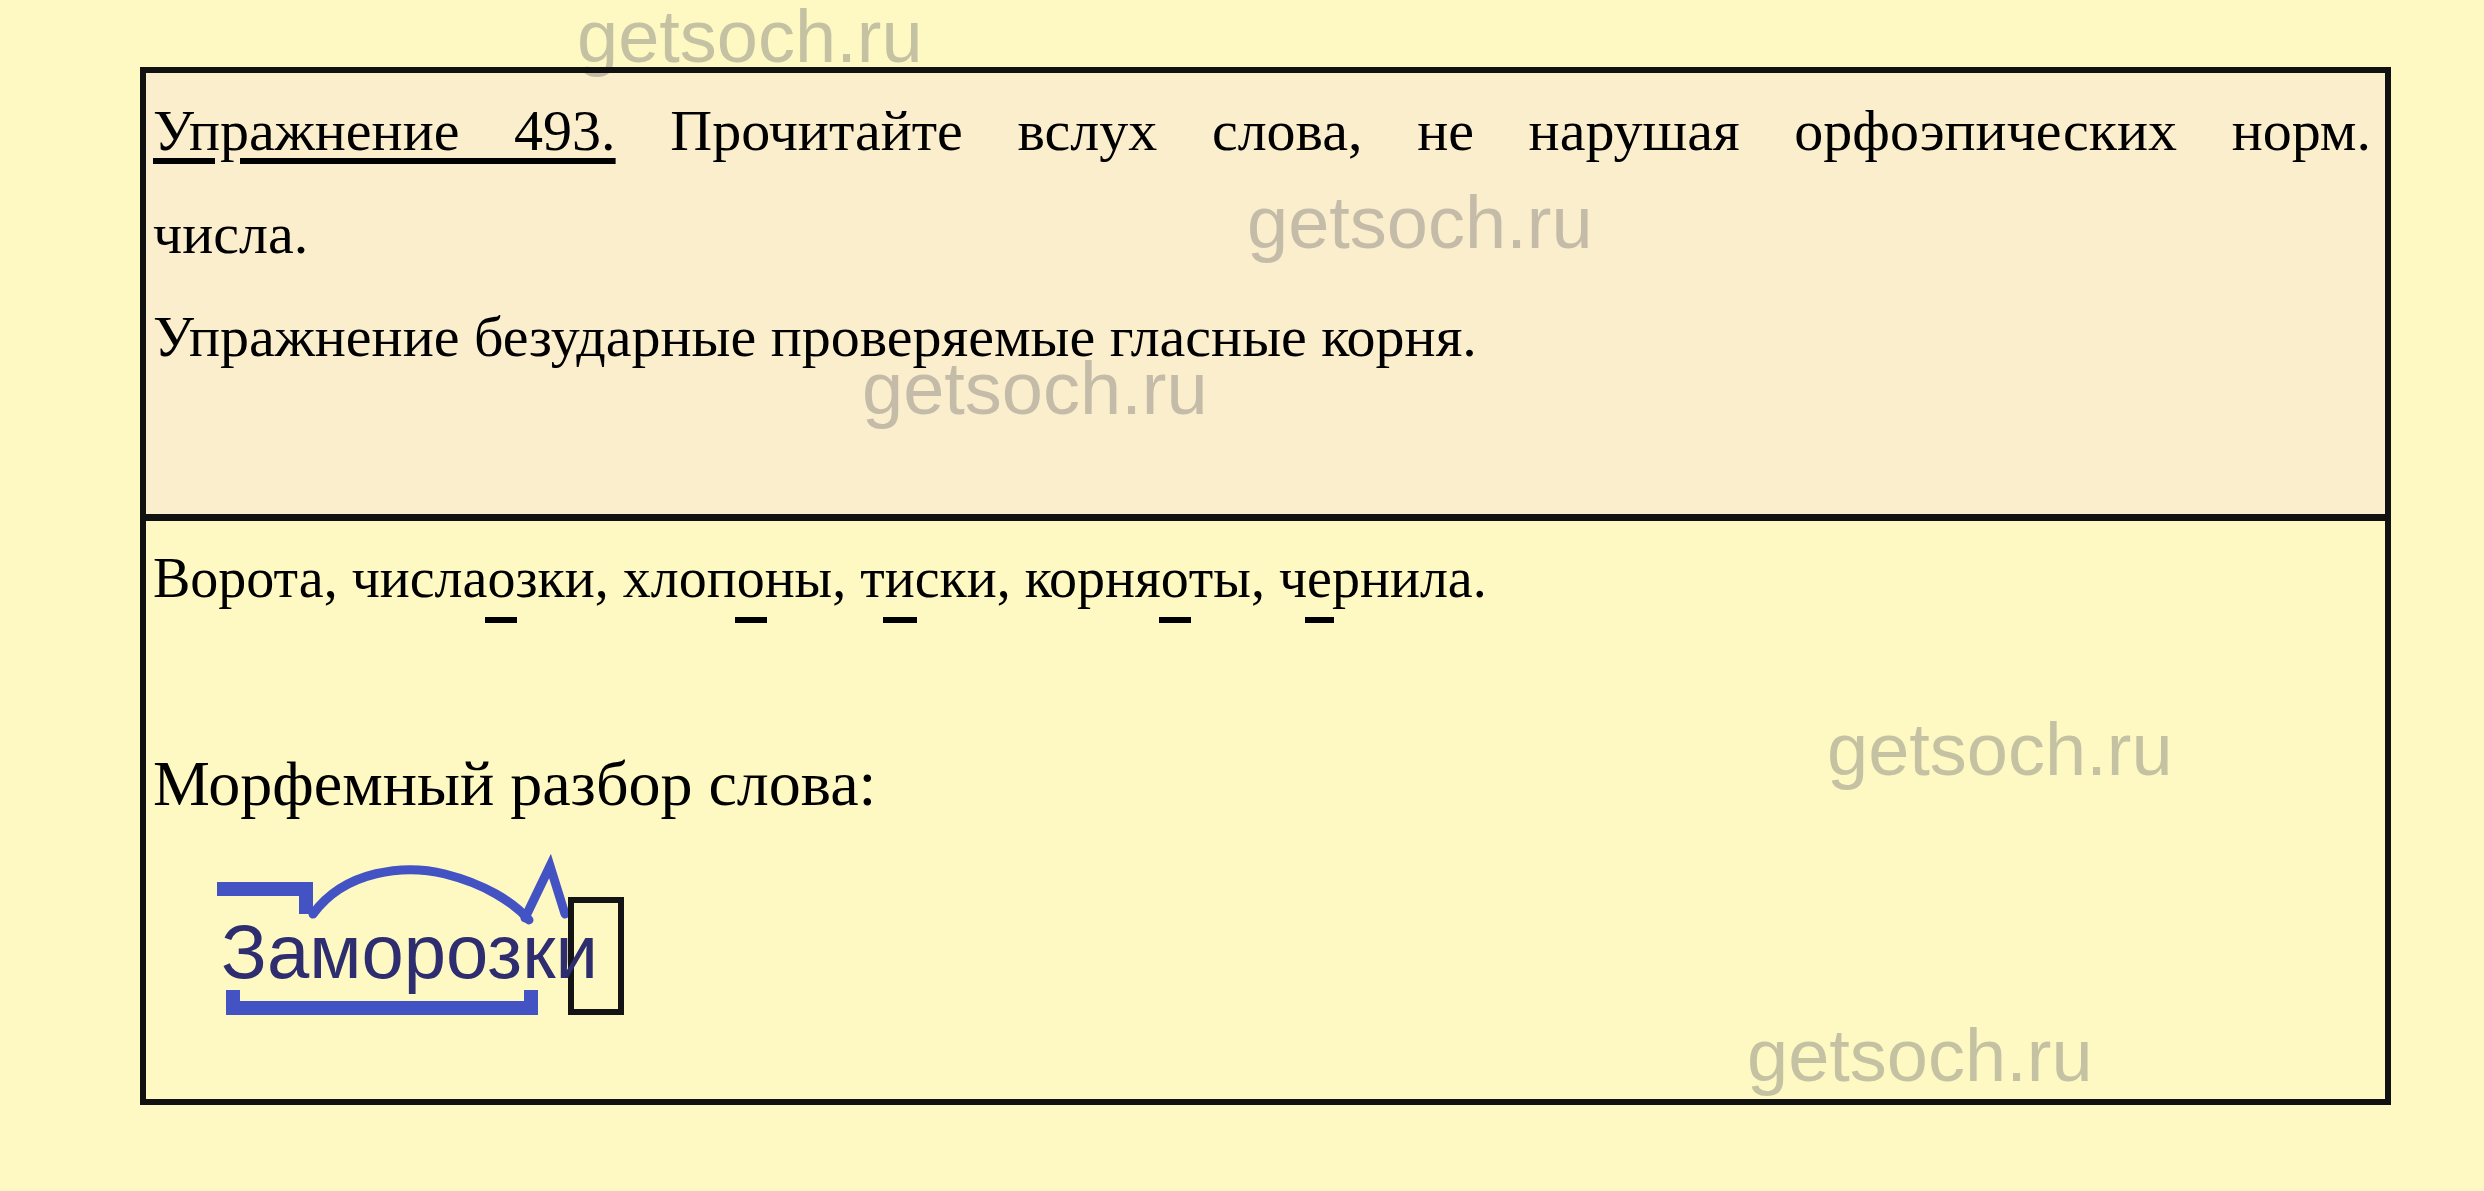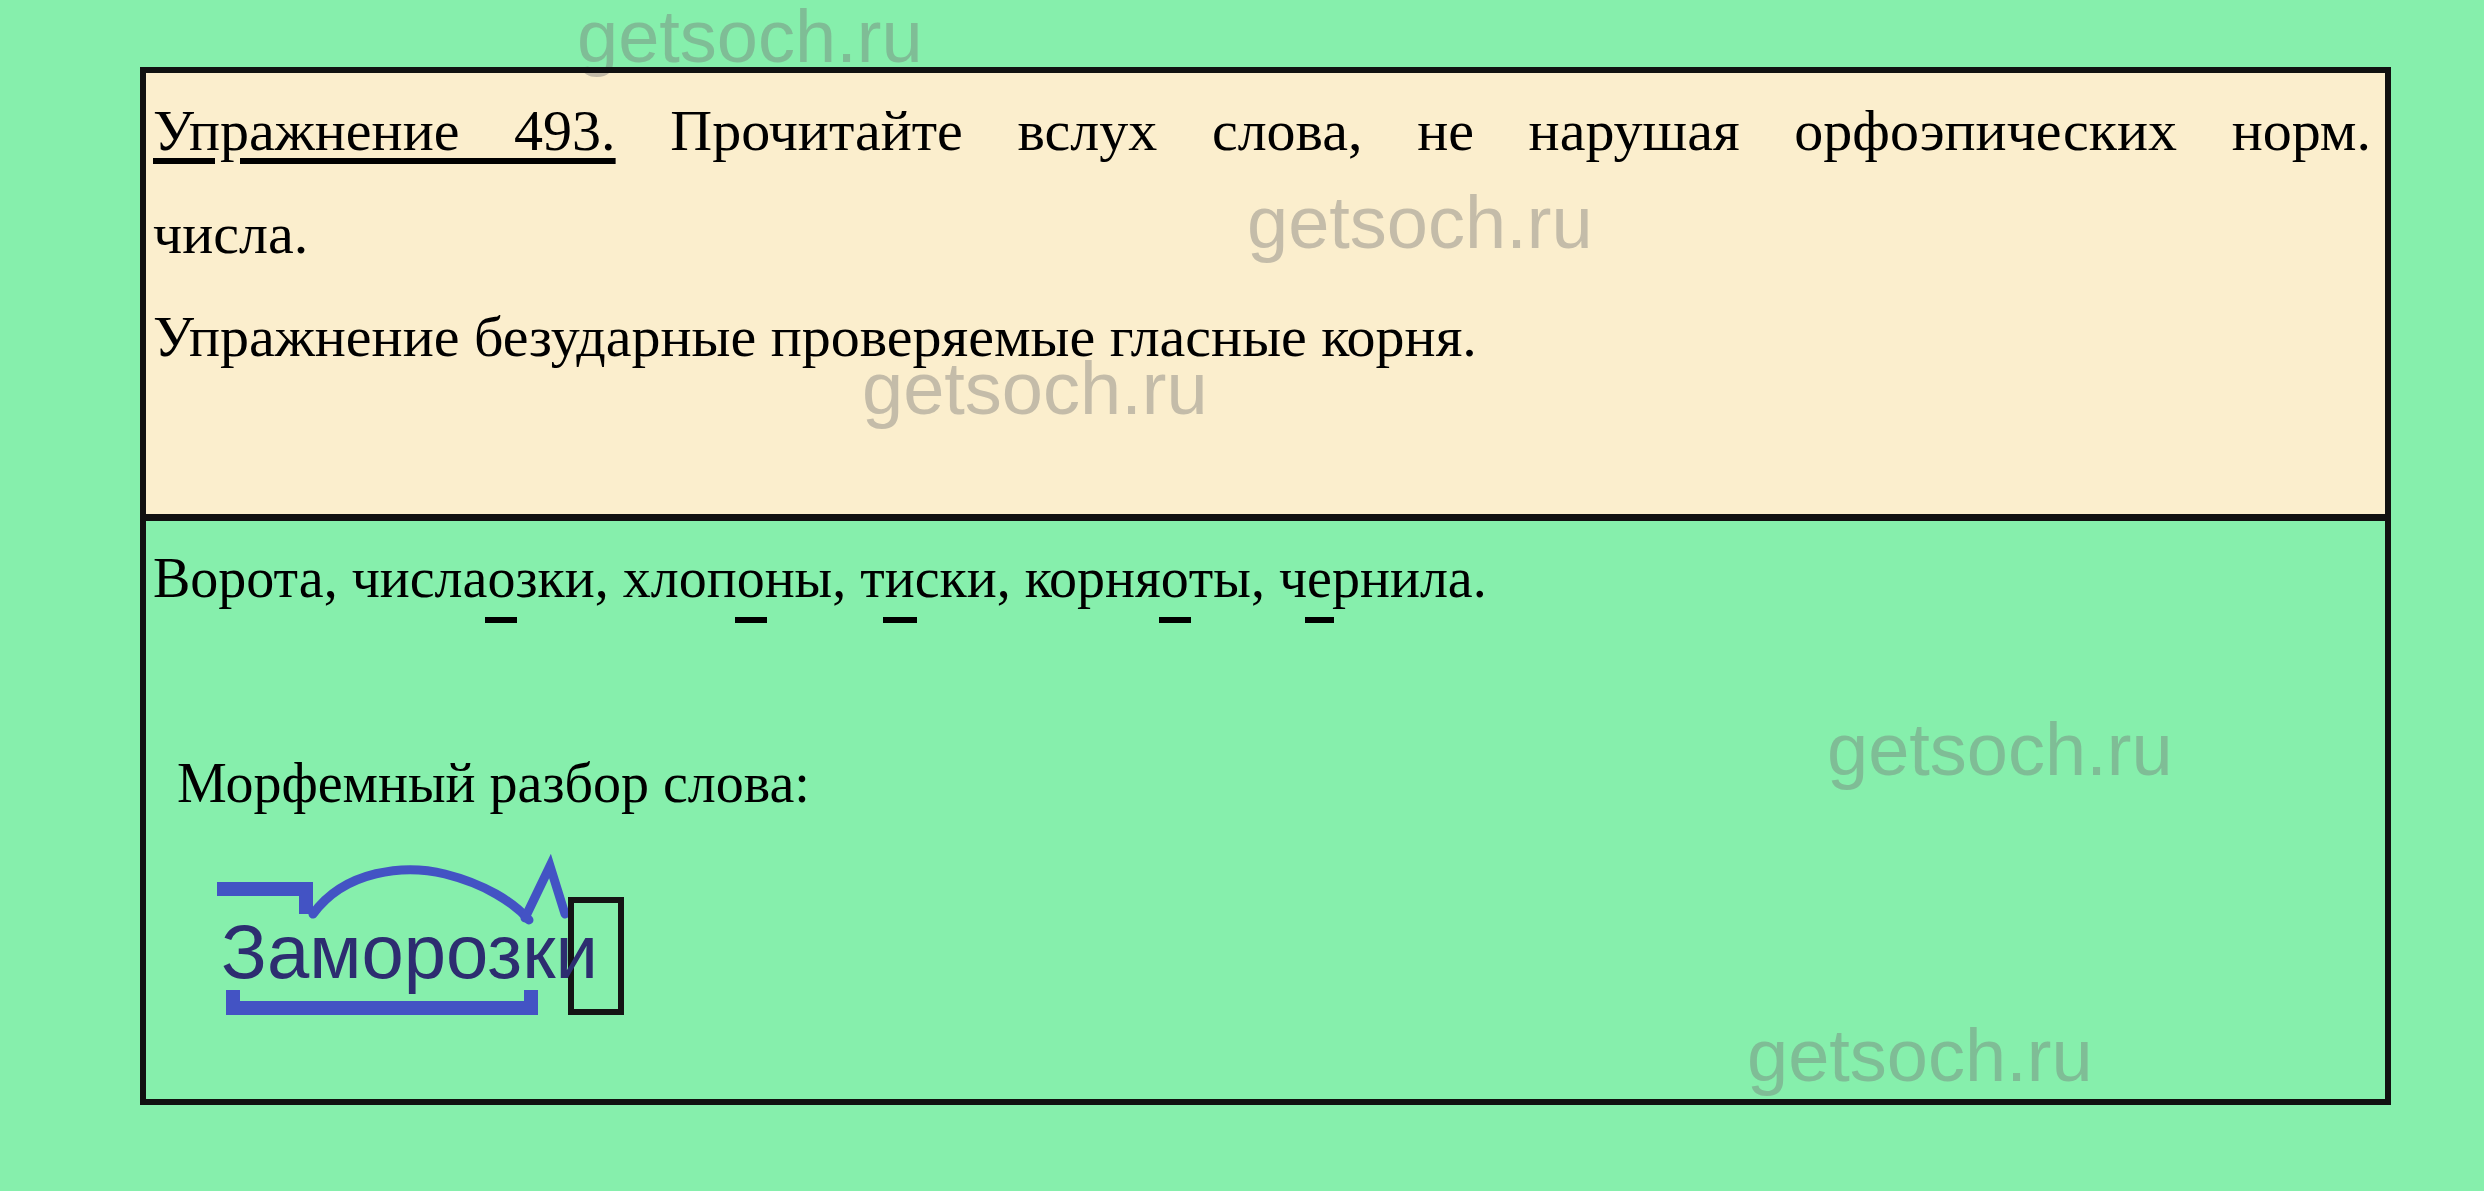--- a/index.html
+++ b/index.html
@@ -1,18 +1,18 @@
 <!DOCTYPE html>
 <html><head>
 <meta charset="utf-8">
 <style>
   html,body{margin:0;padding:0;background:#ffffff;}
   .page{
     position:relative; width:2484px; height:1191px; overflow:hidden;
-    background:#86efac; font-family:"Liberation Serif", serif; color:#000;
+    background:#fef9c3; font-family:"Liberation Serif", serif; color:#000;
   }
 
   
   .bg-task{
     position:absolute; left:140px; top:67px; width:2251px; height:454px;
     background:#fbeecd; z-index:0;
   }
 
   
   .wm{
@@ -45,21 +45,21 @@
     font-size:56px; line-height:103px;
   }
   .uv{position:relative;}
   .uv::after{
     content:""; position:absolute; left:-2px; right:-2px;
     bottom:-14px; height:6px; background:#000;
   }
 
   .caption{
     position:absolute; left:153px; top:732px;
-    font-size:56px; line-height:103px;margin-left:24px;
+    font-size:64px; line-height:103px;
   }
 
   .figure{position:absolute; left:195px; top:852px;}
   .figure .mark{fill:#4353c4;}
   .figure .stroke{fill:none; stroke:#4353c4; stroke-width:9; stroke-linecap:round; stroke-linejoin:miter;}
   .figure .thick{stroke-width:14; stroke-linecap:butt;}
   .figure .endbox{fill:none; stroke:#141414; stroke-width:6;}
   .figure text{font-family:"Liberation Sans", sans-serif; font-size:76px; fill:#2d2d70;}
 
   

